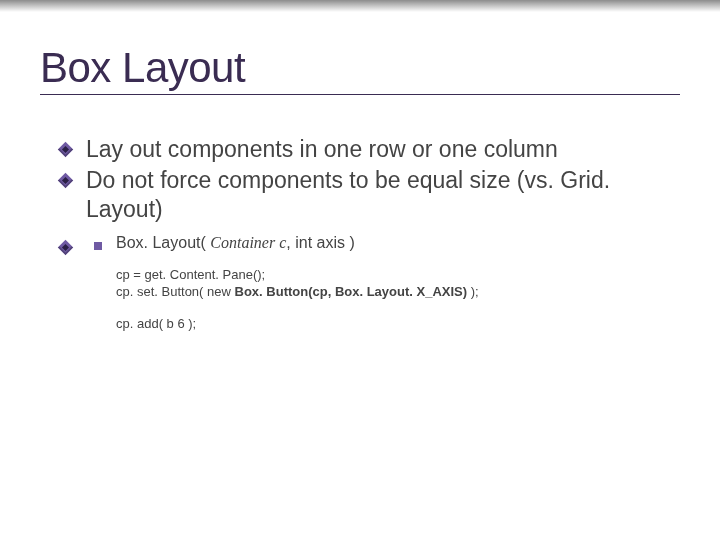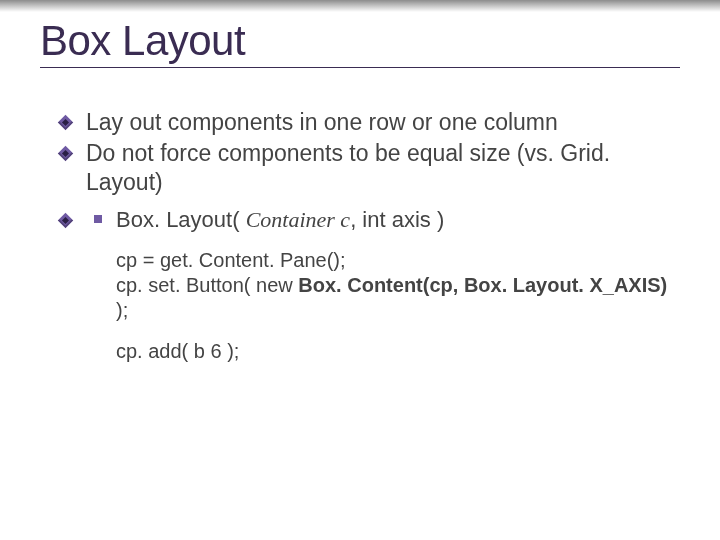--- a/index.html
+++ b/index.html
@@ -1,39 +1,39 @@
 <!DOCTYPE html>
 <html><head>
 <meta charset="utf-8">
 <style>
   * { box-sizing: border-box; margin: 0; padding: 0; }
   html, body { width: 720px; height: 540px; background: #fff; font-family: Verdana, Geneva, sans-serif; }
-  .slide { width: 720px; height: 540px; position: relative; padding: 17px 40px 0 40px; }
+  .slide { width: 720px; height: 540px; position: relative; padding: 44px 40px 0 40px; }
   .drop-shadow-bar { position: absolute; top: 0; left: 0; width: 720px; height: 12px; background: linear-gradient(to bottom, rgba(0,0,0,0.45), rgba(0,0,0,0)); }
   .title { font-size: 42px; color: #3a2c52; font-weight: 400; margin-bottom: 2px; letter-spacing: -0.5px; }
   .title-underline { border-bottom: 1.5px solid #3a2c52; width: 640px; margin-bottom: 34px; }
   .body { padding-left: 46px; }
   ul.lvl1 { list-style: none; margin-top: 40px; }
   ul.lvl1 > li { position: relative; color: #444; font-size: 23px; line-height: 1.25; margin-bottom: 2px; padding-left: 0; }
   ul.lvl1 > li::before {
     content: ""; position: absolute; left: -26px; top: 9px; width: 11px; height: 11px;
     background: #6f5aa3; transform: rotate(45deg);
     box-shadow: inset -2px -2px 0 rgba(0,0,0,0.25);
   }
   ul.lvl1 > li::after {
     content: ""; position: absolute; left: -23px; top: 12px; width: 5px; height: 5px;
     background: #2a1f45; transform: rotate(45deg);
   }
   ul.lvl2 { list-style: none; margin: 10px 0 14px 30px; }
-  ul.lvl2 > li { position: relative; color: #444; font-size: 22px; line-height: 1.25; padding-left: 0; }
+  ul.lvl2 > li { position: relative; color: #444; font-size: 16px; line-height: 1.25; padding-left: 0; }
   ul.lvl2 > li::before {
     content: ""; position: absolute; left: -22px; top: 9px; width: 8px; height: 8px; background: #6f5aa3;
   }
   .italic { font-style: italic; font-family: "Times New Roman", serif; }
-  .code-block { margin: 6px 0 16px 30px; font-size: 20px; color: #444; line-height: 1.25; }
+  .code-block { margin: 6px 0 16px 30px; font-size: 13px; color: #444; line-height: 1.25; }
   .code-block .bold { font-weight: 700; }
 </style>
 </head>
 <body>
 
 <div class="slide">
   <div class="drop-shadow-bar"></div>
 
   <h1 class="title">Box Layout</h1>
   <div class="title-underline"></div>
@@ -43,21 +43,21 @@
       <li><span>Lay out components in one row or one column</span></li>
       <li><span>Do not force components to be equal size (vs. Grid. Layout)</span></li>
       <li>
         <ul class="lvl2">
           <li>
             <span>Box. Layout( </span><span class="italic">Container c</span><span>, int axis )</span>
           </li>
         </ul>
         <div class="code-block">
           <div>cp = get. Content. Pane();</div>
-          <div><span>cp. set. Button( new </span><span class="bold">Box. Content(cp, Box. Layout. X_AXIS)</span><span> );</span></div>
+          <div><span>cp. set. Button( new </span><span class="bold">Box. Button(cp, Box. Layout. X_AXIS)</span><span> );</span></div>
         </div>
         <div class="code-block">
           <div>cp. add( b 6 );</div>
         </div>
       </li>
     </ul>
   </div>
 </div>
 
 </body></html>

